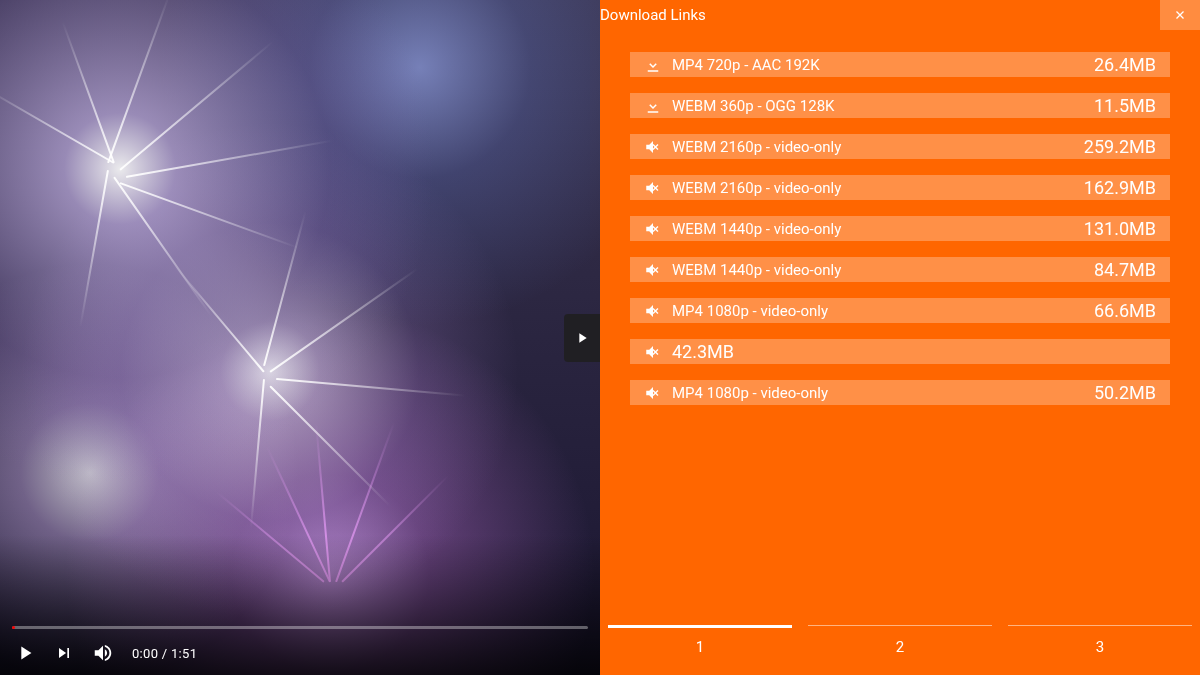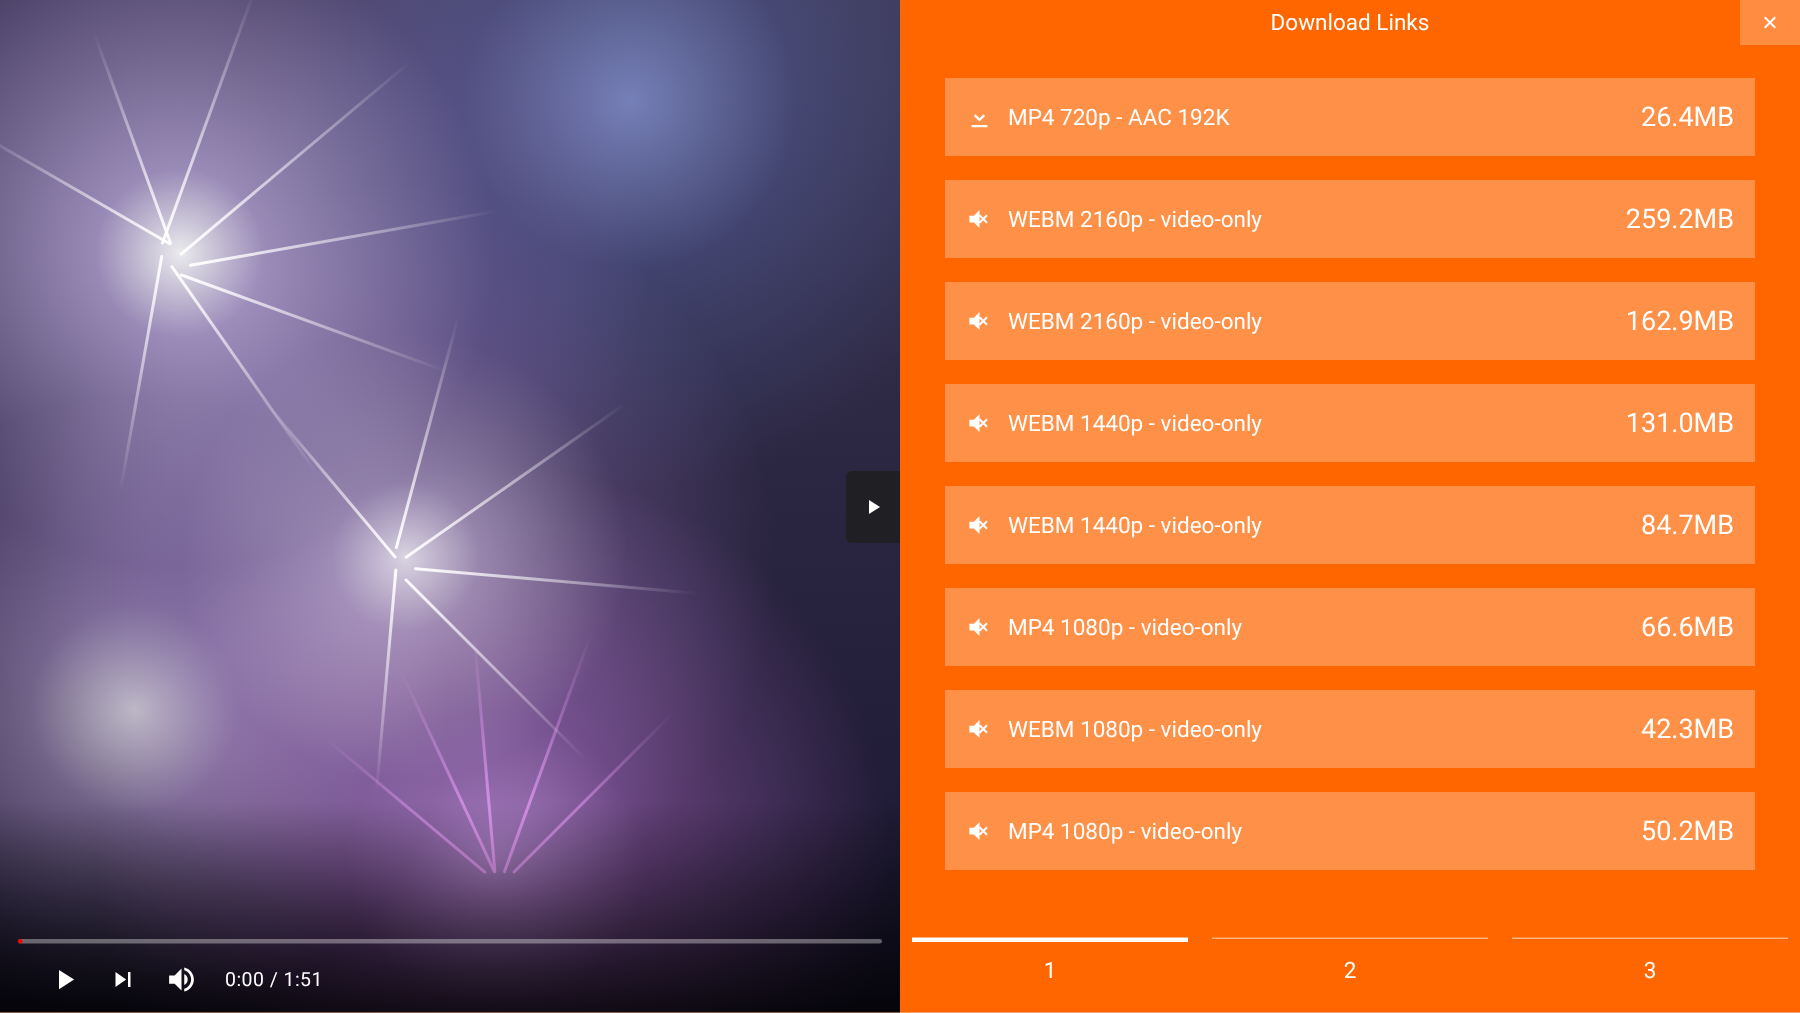--- a/index.html
+++ b/index.html
@@ -22,34 +22,34 @@
     .streak { position: absolute; background: linear-gradient(90deg, rgba(255,255,255,0.95), rgba(255,255,255,0)); height: 2px; transform-origin: left center; border-radius: 2px; }
 
     .center-play { position: absolute; top: 50%; right: 0; transform: translateY(-50%); width: 36px; height: 48px; background: rgba(30,30,30,0.85); border-radius: 4px 0 0 4px; display: flex; align-items: center; justify-content: center; cursor: pointer; }
     .center-play svg { width: 16px; height: 16px; fill: #fff; }
 
     .video-grad { position: absolute; left: 0; right: 0; bottom: 0; height: 140px; background: linear-gradient(180deg, rgba(0,0,0,0) 0%, rgba(0,0,0,0.8) 100%); }
 
     .progress-track { position: absolute; left: 12px; right: 12px; bottom: 46px; height: 3px; background: rgba(255,255,255,0.35); border-radius: 2px; cursor: pointer; }
     .progress-fill { height: 100%; width: 0.5%; background: #ff0000; border-radius: 2px; }
 
-    .controls-bar { position: absolute; left: 0; right: 0; bottom: 0; height: 44px; display: flex; align-items: center; padding: 0 14px; gap: 18px; color: #fff; margin-left: 18px; }
+    .controls-bar { position: absolute; left: 0; right: 0; bottom: 0; height: 44px; display: flex; align-items: center; padding: 0 14px; gap: 18px; color: #fff; }
     .ctrl-icon { width: 20px; height: 20px; fill: #fff; cursor: pointer; display: block; }
     .ctrl-icon.big { width: 22px; height: 22px; }
     .time-text { font-size: 13px; color: #fff; letter-spacing: 0.3px; }
 
     
     .download-pane { width: 600px; height: 675px; background: #ff6600; position: relative; display: flex; flex-direction: column; }
-    .dp-header { height: 30px; position: relative; display: flex; align-items: center; justify-content: center; }
+    .dp-header { height: 30px; position: relative; display: flex; align-items: center; }
     .dp-title { color: #fff; font-size: 15px; font-weight: 400; }
     .dp-close { position: absolute; right: 0; top: 0; width: 40px; height: 30px; background: rgba(255,255,255,0.25); display: flex; align-items: center; justify-content: center; cursor: pointer; }
     .dp-close svg { width: 14px; height: 14px; stroke: #fff; stroke-width: 2.2; }
 
     .dp-list { flex: 1; display: flex; flex-direction: column; gap: 16px; padding: 22px 30px 10px 30px; }
-    .dl-row { height: 52px; background: rgba(255,255,255,0.28); display: flex; align-items: center; padding: 0 14px; cursor: pointer; color: #fff; font-size: 15px; }
+    .dl-row { height: 25px; background: rgba(255,255,255,0.28); display: flex; align-items: center; padding: 0 14px; cursor: pointer; color: #fff; font-size: 15px; }
     .dl-row .row-icon { width: 18px; height: 18px; flex: 0 0 18px; margin-right: 10px; fill: #fff; }
     .dl-row .row-label { flex: 1; white-space: nowrap; }
     .dl-row .row-size { font-size: 18px; }
 
     .dp-pager { height: 50px; display: flex; align-items: stretch; padding: 0 0 6px 0; }
     .pager-cell { flex: 1; display: flex; align-items: center; justify-content: center; color: #fff; font-size: 15px; cursor: pointer; position: relative; }
     .pager-cell.active::before { content: ""; position: absolute; top: 0; left: 8px; right: 8px; height: 3px; background: #fff; }
     .pager-cell:not(.active)::before { content: ""; position: absolute; top: 0; left: 8px; right: 8px; height: 1px; background: rgba(255,255,255,0.5); }
   </style>
 </head>
@@ -124,20 +124,27 @@
 
     <div class="dl-row">
           <svg viewBox="0 0 24 24" class="row-icon">
             <path d="M12 3v10.17l3.59-3.58L17 11l-5 5-5-5 1.41-1.41L12 13.17V3h0zM5 19h14v2H5z"></path>
           </svg>
           <span class="row-label">MP4 720p - AAC 192K</span>
           <span class="row-size">26.4MB</span>
         </div>
         <div class="dl-row">
           <svg viewBox="0 0 24 24" class="row-icon">
+            <path d="M12 3v10.17l3.59-3.58L17 11l-5 5-5-5 1.41-1.41L12 13.17V3h0zM5 19h14v2H5z"></path>
+          </svg>
+          <span class="row-label">WEBM 360p - OGG 128K</span>
+          <span class="row-size">11.5MB</span>
+        </div>
+        <div class="dl-row">
+          <svg viewBox="0 0 24 24" class="row-icon">
             <path d="M3 9v6h4l5 5V4L7 9H3zm13.59 3l2.7-2.7-1.29-1.3L15.3 10.7 12.59 8l-1.3 1.3L14 12l-2.71 2.7 1.3 1.3 2.71-2.71 2.7 2.71 1.29-1.3L16.59 12z"></path>
           </svg>
           <span class="row-label">WEBM 2160p - video-only</span>
           <span class="row-size">259.2MB</span>
         </div>
         <div class="dl-row">
           <svg viewBox="0 0 24 24" class="row-icon">
             <path d="M3 9v6h4l5 5V4L7 9H3zm13.59 3l2.7-2.7-1.29-1.3L15.3 10.7 12.59 8l-1.3 1.3L14 12l-2.71 2.7 1.3 1.3 2.71-2.71 2.7 2.71 1.29-1.3L16.59 12z"></path>
           </svg>
           <span class="row-label">WEBM 2160p - video-only</span>
@@ -161,21 +168,20 @@
           <svg viewBox="0 0 24 24" class="row-icon">
             <path d="M3 9v6h4l5 5V4L7 9H3zm13.59 3l2.7-2.7-1.29-1.3L15.3 10.7 12.59 8l-1.3 1.3L14 12l-2.71 2.7 1.3 1.3 2.71-2.71 2.7 2.71 1.29-1.3L16.59 12z"></path>
           </svg>
           <span class="row-label">MP4 1080p - video-only</span>
           <span class="row-size">66.6MB</span>
         </div>
         <div class="dl-row">
           <svg viewBox="0 0 24 24" class="row-icon">
             <path d="M3 9v6h4l5 5V4L7 9H3zm13.59 3l2.7-2.7-1.29-1.3L15.3 10.7 12.59 8l-1.3 1.3L14 12l-2.71 2.7 1.3 1.3 2.71-2.71 2.7 2.71 1.29-1.3L16.59 12z"></path>
           </svg>
-          <span class="row-label">WEBM 1080p - video-only</span>
           <span class="row-size">42.3MB</span>
         </div>
         <div class="dl-row">
           <svg viewBox="0 0 24 24" class="row-icon">
             <path d="M3 9v6h4l5 5V4L7 9H3zm13.59 3l2.7-2.7-1.29-1.3L15.3 10.7 12.59 8l-1.3 1.3L14 12l-2.71 2.7 1.3 1.3 2.71-2.71 2.7 2.71 1.29-1.3L16.59 12z"></path>
           </svg>
           <span class="row-label">MP4 1080p - video-only</span>
           <span class="row-size">50.2MB</span>
         </div>
       </div>

